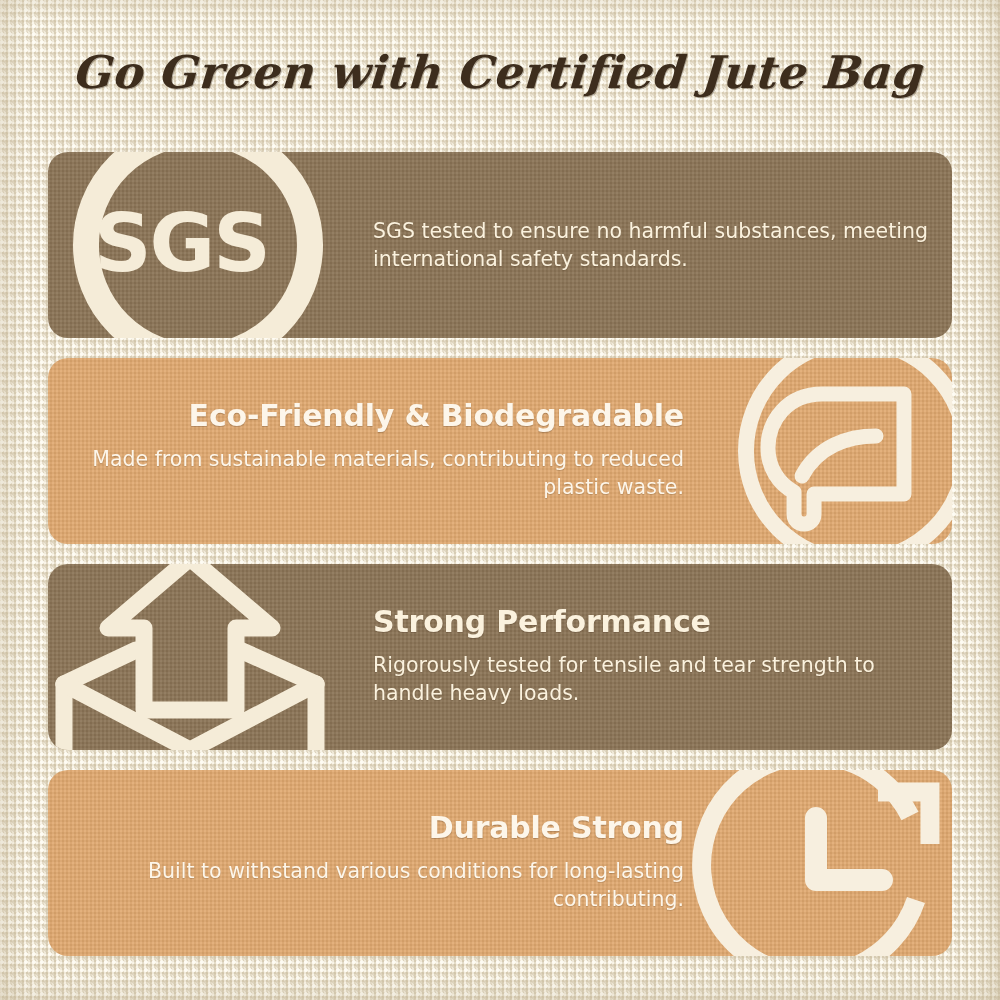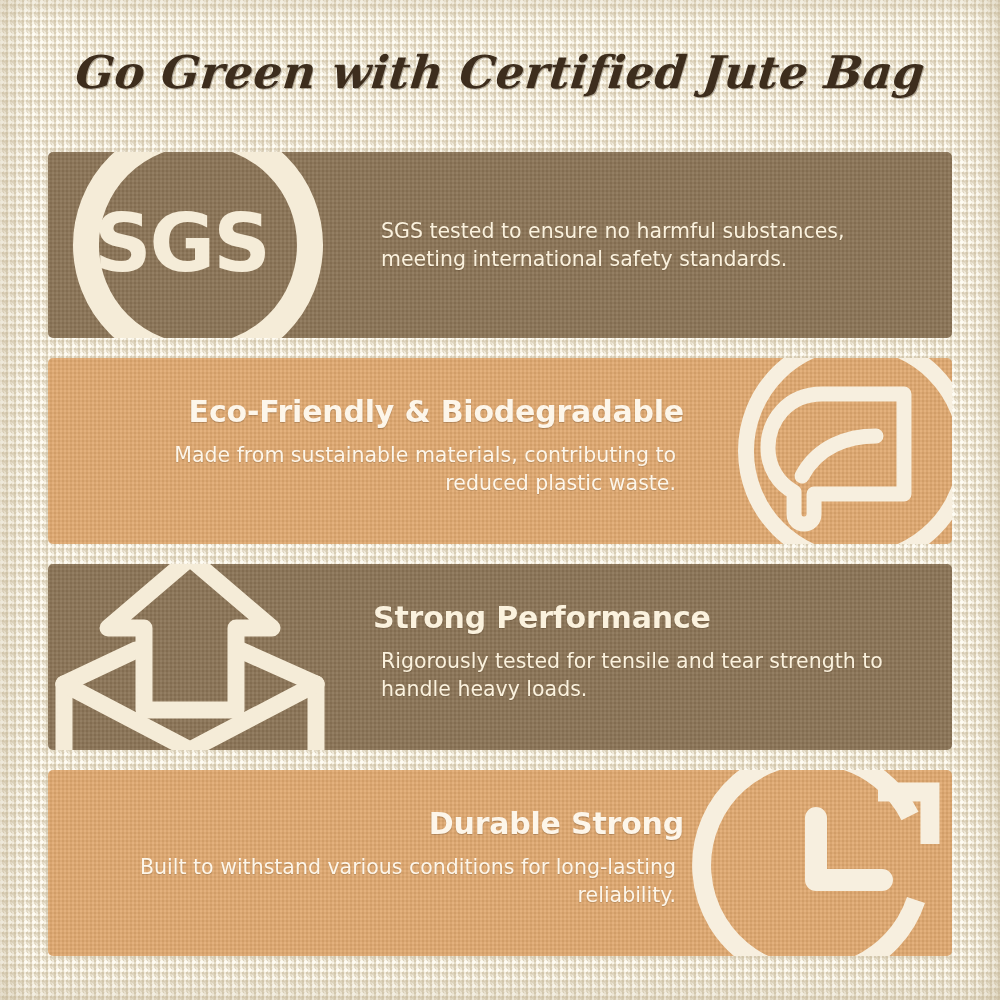--- a/index.html
+++ b/index.html
@@ -68,21 +68,21 @@
     position: absolute;
     left: 48px;
     top: 152px;
     width: 904px;
     z-index: 4;
   }
   .card {
     position: relative;
     width: 904px;
     height: 186px;
-    border-radius: 5px;
+    border-radius: 20px;
     overflow: hidden;
     margin-bottom: 20px;
     box-sizing: border-box;
     display: flex;
     align-items: center;
   }
   .card.dark {
     background-color: #8b7456;
     background-image:
       repeating-linear-gradient(90deg, rgba(255,255,255,0.045) 0 2px, rgba(0,0,0,0.035) 2px 4px),
@@ -127,21 +127,21 @@
     margin: 0 0 13px 0;
     letter-spacing: -0.2px;
     text-shadow: 0 1px 1px rgba(60,40,20,0.28);
   }
   .card-desc {
     font-family: "DejaVu Sans", sans-serif;
     font-weight: 400;
     font-size: 20.5px;
     line-height: 1.38;
     color: #fbf2de;
-    margin: 8px;
+    margin: 0;
     text-shadow: 0 1px 1px rgba(60,40,20,0.22);
   }
   .card.light .card-title,
   .card.light .card-desc { color: #fdf6ea; }
 
   
   .sgs-text {
     position: absolute;
     left: 46px;
     top: 52px;
@@ -215,18 +215,18 @@
 
           <path d="M246 46 A110 110 0 1 0 252 130" fill="none" stroke="#f7efdf" stroke-width="19" stroke-linecap="butt"></path>
 
           <path d="M214 22 L266 22 L266 74" fill="none" stroke="#f7efdf" stroke-width="19" stroke-linejoin="miter" stroke-linecap="butt"></path>
 
           <path d="M152 48 L152 110 L218 110" fill="none" stroke="#f7efdf" stroke-width="22" stroke-linecap="round" stroke-linejoin="round"></path>
         </svg>
       </div>
       <div class="card-text left-text">
         <p class="card-title">Durable Strong</p>
-        <p class="card-desc">Built to withstand various conditions for long-lasting reliability.</p>
+        <p class="card-desc">Built to withstand various conditions for long-lasting contributing.</p>
       </div>
     </div>
 
   </div>
 </div>
 
 </body></html>

